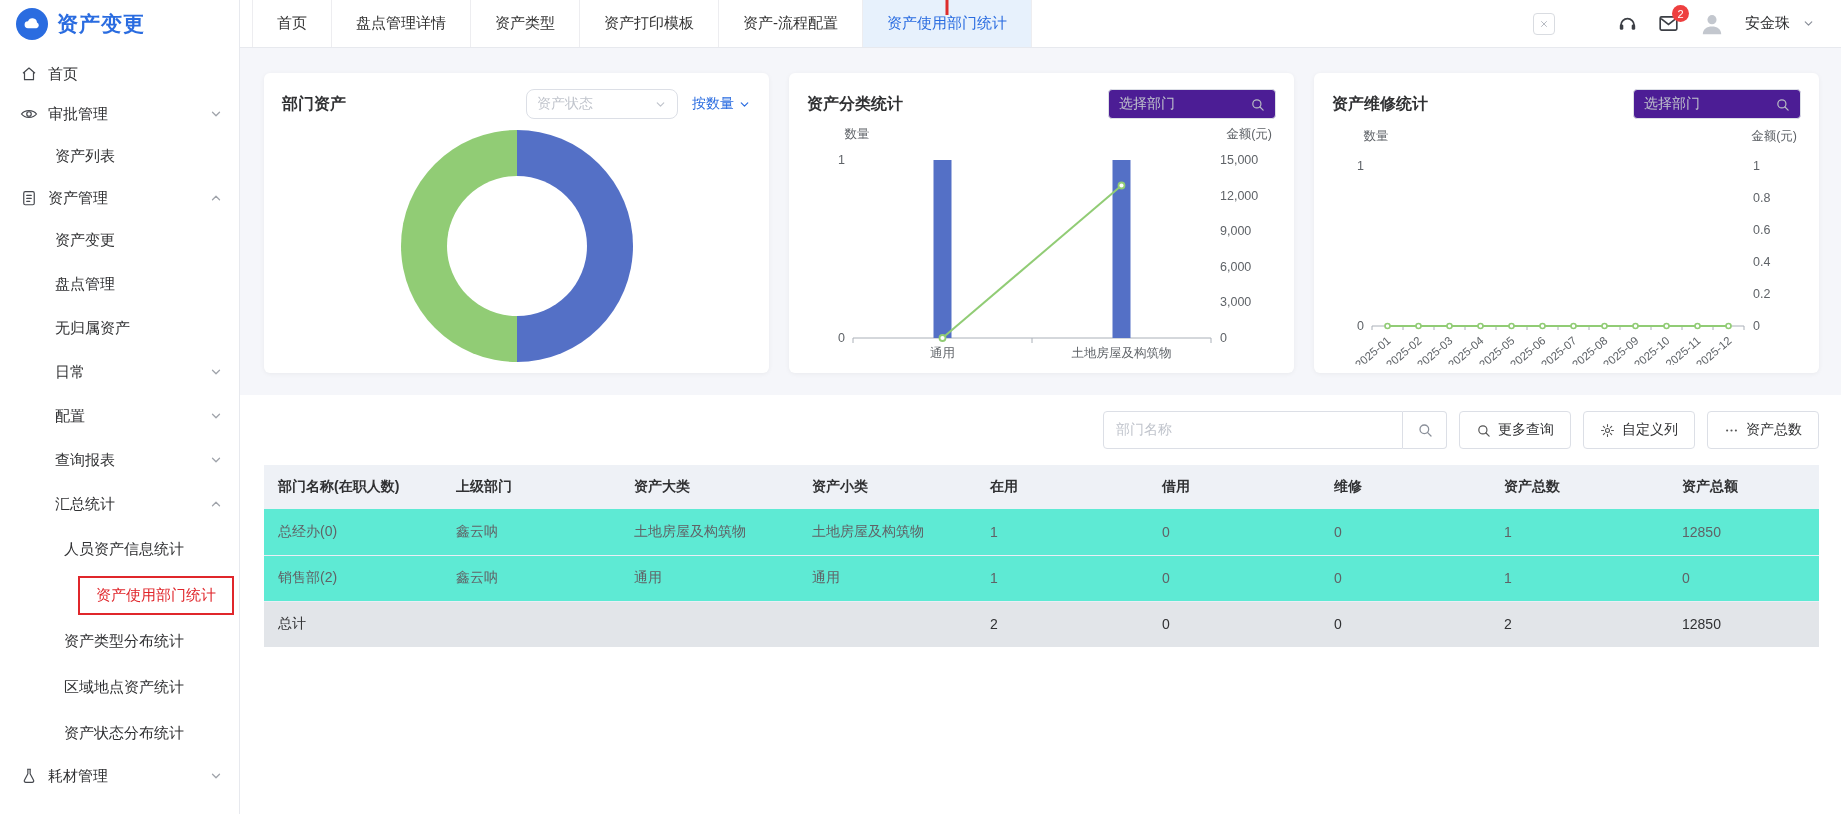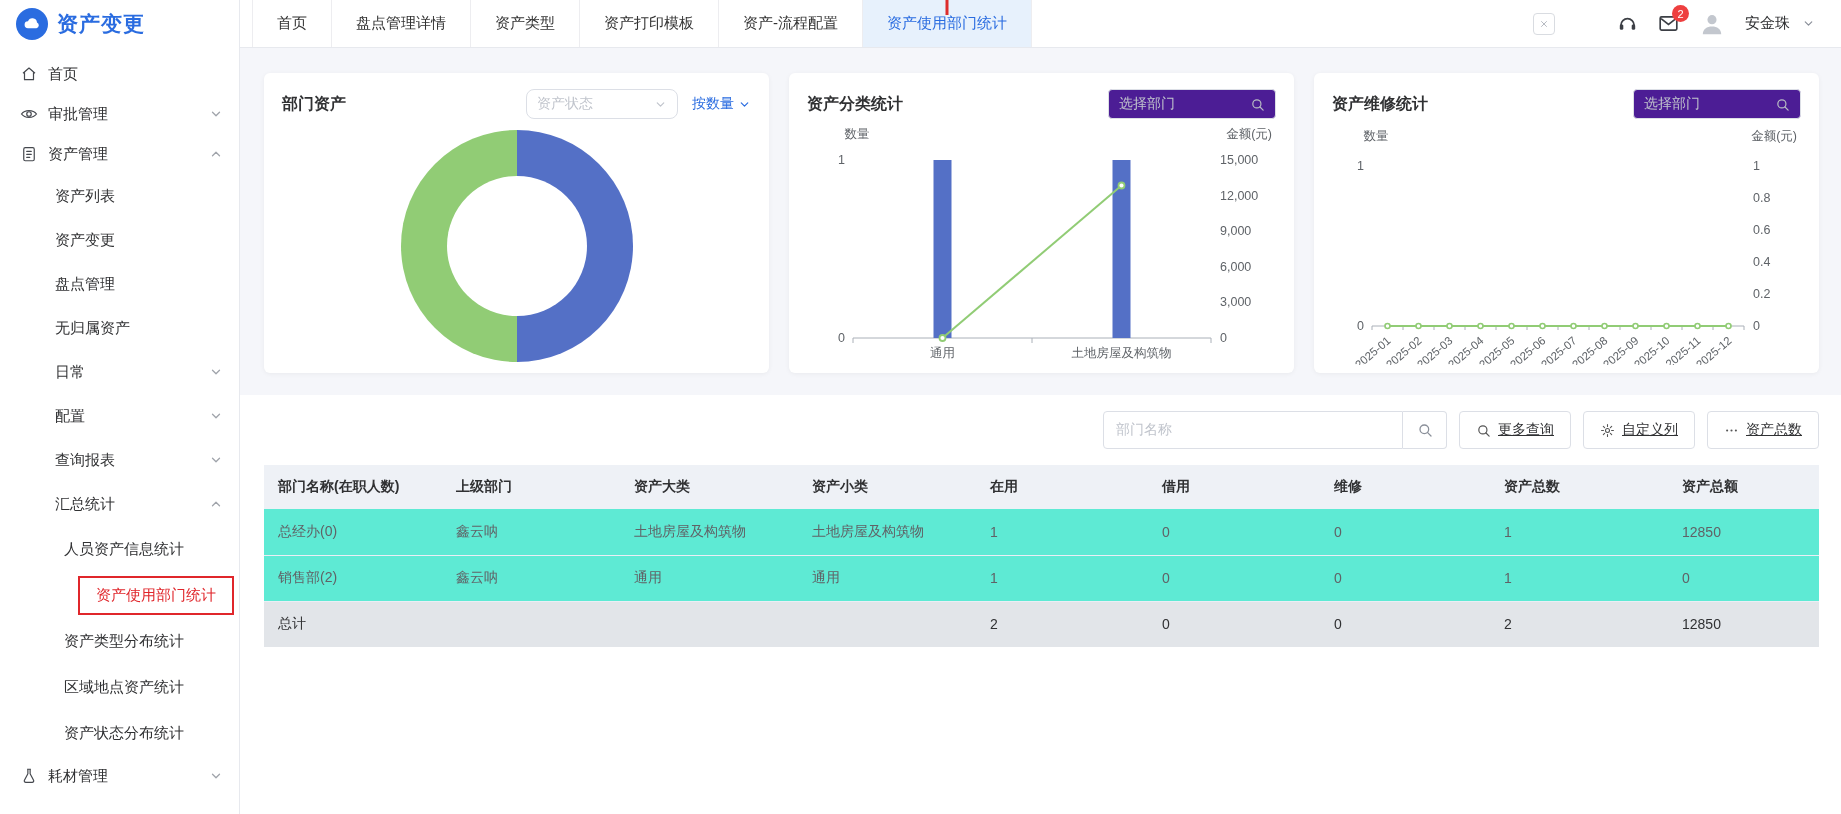--- a/index.html
+++ b/index.html
@@ -66,21 +66,21 @@
   .chart-box svg{display:block;}
 
   
   .lower{background:#fff;margin:22px -22px 0 -24px;padding:16px 22px 40px 24px;flex:1;}
   .toolbar{display:flex;justify-content:flex-end;align-items:center;gap:12px;margin-bottom:16px;}
   .tb-search{display:flex;}
   .tb-search input{width:300px;height:38px;border:1px solid #dcdfe6;border-radius:4px 0 0 4px;padding:0 12px;font-size:14px;color:#333;background:#fff;outline:none;font-family:Liberation Serif, serif;}
   .tb-search input::placeholder{color:#c0c4cc;}
   .tb-search .sbtn{width:44px;height:38px;border:1px solid #dcdfe6;border-left:none;border-radius:0 4px 4px 0;background:#fff;display:flex;align-items:center;justify-content:center;color:#8a8f99;cursor:pointer;}
   .tb-search .sbtn .icn2{width:16px;height:16px;}
-  .btn{height:38px;background:#fff;border:1px solid #dcdfe6;border-radius:4px;display:flex;align-items:center;gap:7px;padding:0 16px;font-size:14px;color:#303133;cursor:pointer;font-family:inherit;text-decoration:underline;}
+  .btn{height:38px;background:#fff;border:1px solid #dcdfe6;border-radius:4px;display:flex;align-items:center;gap:7px;padding:0 16px;font-size:14px;color:#303133;cursor:pointer;font-family:inherit;}
   .btn .icn2{width:15px;height:15px;color:#555;}
 
   
   table.grid{width:100%;border-collapse:collapse;background:#5eead4;table-layout:fixed;}
   .grid th{background:#eef1f6;height:44px;text-align:left;padding:0 14px;font-weight:bold;color:#303133;font-size:14px;white-space:nowrap;overflow:hidden;}
   .grid td{height:46px;padding:0 14px;border-bottom:1px solid #ebeef5;color:#606266;font-size:14px;white-space:nowrap;overflow:hidden;}
   .grid tr.total td{background:#e2e5e9;border-bottom:none;color:#303133;}
 </style>
 </head>
 <body>
@@ -112,36 +112,36 @@
               <circle cx="12" cy="12" r="3" fill="none" stroke="currentColor" stroke-width="1.6"></circle>
             </svg>
           </span>
           <span>审批管理</span>
           <span class="chev">
             <svg viewBox="0 0 24 24">
               <path d="M6 9 l6 6 6-6" fill="none" stroke="currentColor" stroke-width="2.2" stroke-linecap="round" stroke-linejoin="round"></path>
             </svg>
           </span>
         </div>
+        <div class="nav-item lv1">
+          <span>资产列表</span>
+        </div>
         <div class="nav-item lv0">
           <span class="icn">
             <svg viewBox="0 0 24 24">
               <rect x="5" y="3.5" width="14" height="17.5" rx="2" fill="none" stroke="currentColor" stroke-width="1.6"></rect>
               <path d="M9 8.5 h6 M9 12.5 h6 M9 16.5 h4" stroke="currentColor" stroke-width="1.6" fill="none" stroke-linecap="round"></path>
             </svg>
           </span>
           <span>资产管理</span>
           <span class="chev">
             <svg viewBox="0 0 24 24">
               <path d="M6 15 l6-6 6 6" fill="none" stroke="currentColor" stroke-width="2.2" stroke-linecap="round" stroke-linejoin="round"></path>
             </svg>
           </span>
-        </div>
-        <div class="nav-item lv1">
-          <span>资产列表</span>
         </div>
         <div class="nav-item lv1">
           <span>资产变更</span>
         </div>
         <div class="nav-item lv1">
           <span>盘点管理</span>
         </div>
         <div class="nav-item lv1">
           <span>无归属资产</span>
         </div>

